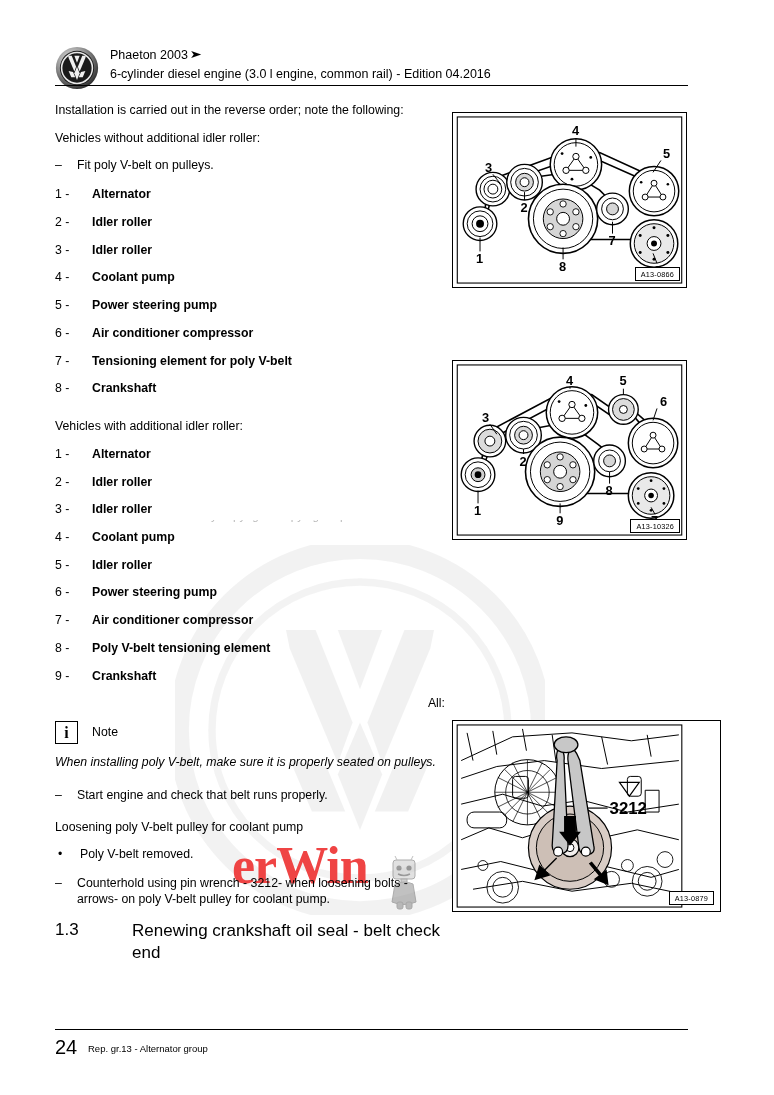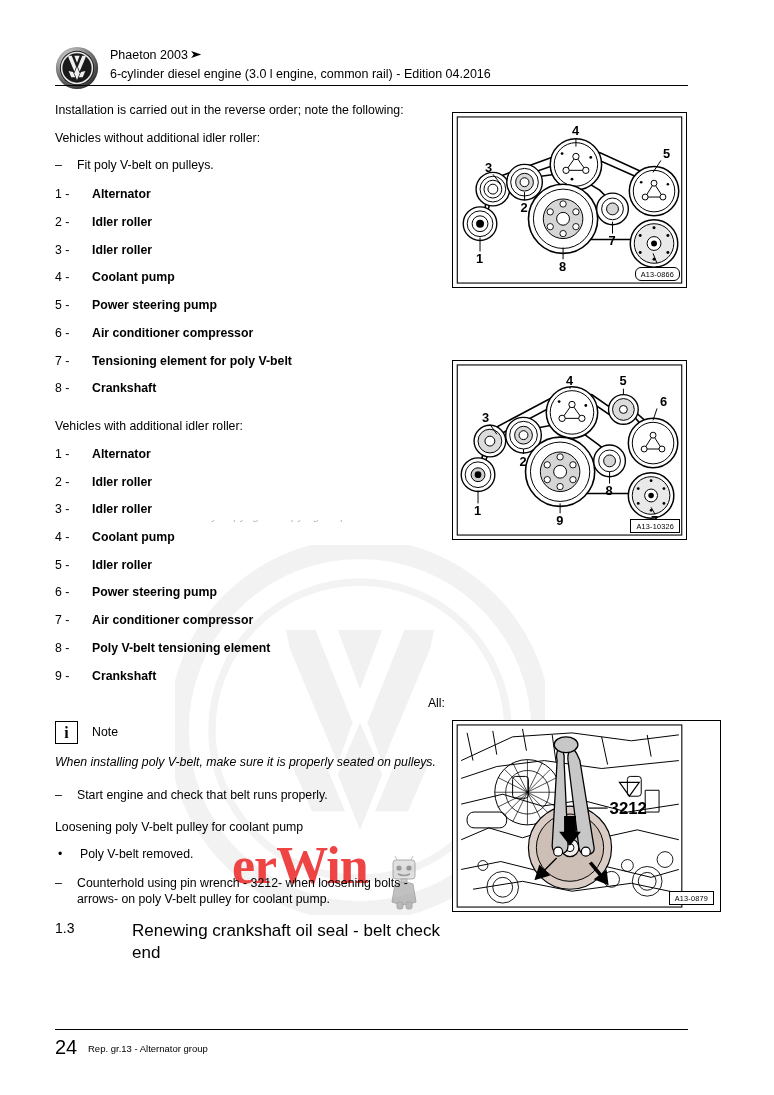--- a/index.html
+++ b/index.html
@@ -56,21 +56,21 @@
   .noteicon i{
     position:absolute;left:0;right:0;top:1px;text-align:center;
     font-style:normal;font-weight:bold;font-size:16px;font-family:"Liberation Serif",serif;
   }
   .noterow{display:flex;align-items:center;margin:6px 0 11px 0;}
   .notelabel{margin-left:14px;font-size:12.3px;}
   .italic{font-style:italic;}
 
   
   .sect{position:absolute;left:55px;top:920px;width:400px;z-index:2;}
-  .sect .num{position:absolute;left:0;top:0;font-size:14px;}
+  .sect .num{position:absolute;left:0;top:0;font-size:17px;}
   .sect .ttl{position:absolute;left:77px;top:0;width:320px;font-size:17px;line-height:1.3;}
   .sect-sub{position:absolute;left:55px;top:965px;font-size:12.3px;z-index:2;}
 
   
   .frule{position:absolute;left:55px;top:1029px;width:633px;height:0;border-top:1.4px solid #000;z-index:3;}
   .pgnum{position:absolute;left:55px;top:1036px;font-size:20px;z-index:3;}
   .fcap{position:absolute;left:88px;top:1043px;font-size:9.5px;z-index:3;}
 
   
   .fig{position:absolute;border:1.3px solid #000;background:#fff;z-index:2;box-sizing:border-box;}
@@ -372,21 +372,21 @@
         <text x="120" y="22">4</text>
         <text x="212" y="46">5</text>
         <text x="32" y="60">3</text>
         <text x="68" y="100">2</text>
         <text x="23" y="152">1</text>
         <text x="107" y="160">8</text>
         <text x="157" y="134">7</text>
         <text x="203" y="164">6</text>
       </g>
     </svg>
-    <span class="figid" style="right:6px;bottom:6px;border-radius:6px;">A13-0866</span>
+    <span class="figid" style="right:6px;bottom:6px;">A13-0866</span>
   </div>
 
   <div class="fig" id="fig2">
     <svg viewBox="0 0 235 180" width="233" height="178">
       <rect x="4" y="4" width="227" height="172" fill="none" stroke="#000" stroke-width="1.1"></rect>
       <g fill="none" stroke="#000" stroke-width="1.6">
         <path d="M26 114 L34 72 L98 38 L140 34 L163 50 L180 48 L196 62"></path>
         <path d="M26 122 L40 78 L100 46 L140 42 L162 57 L181 54 L193 68"></path>
         <path d="M196 62 L206 90"></path>
         <path d="M72 70 L116 62 L146 84 L156 92"></path>

